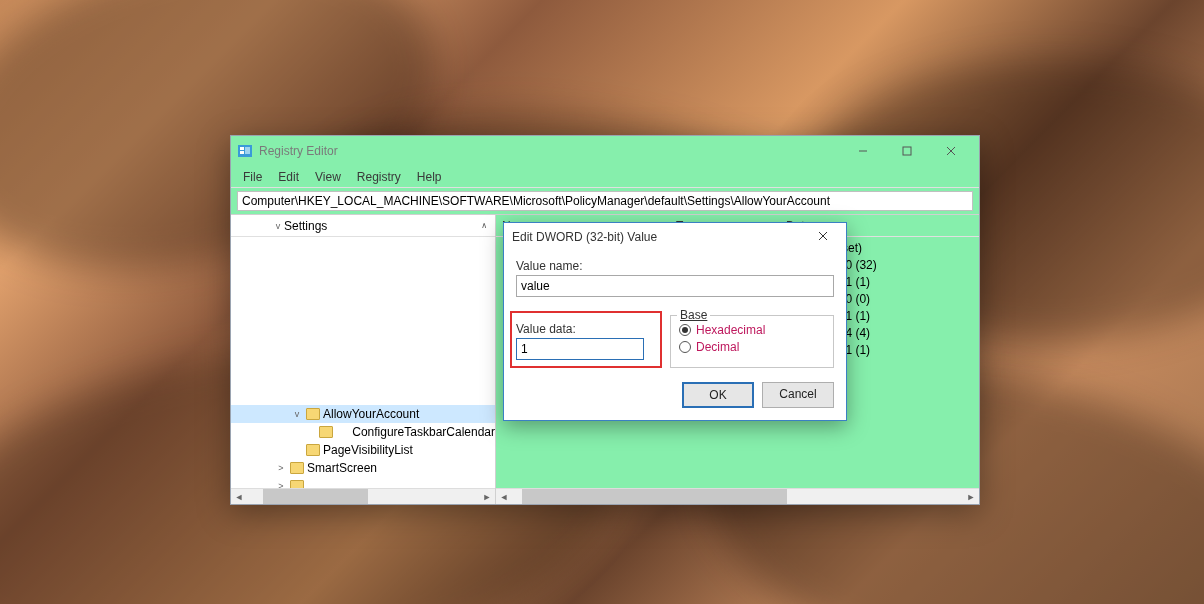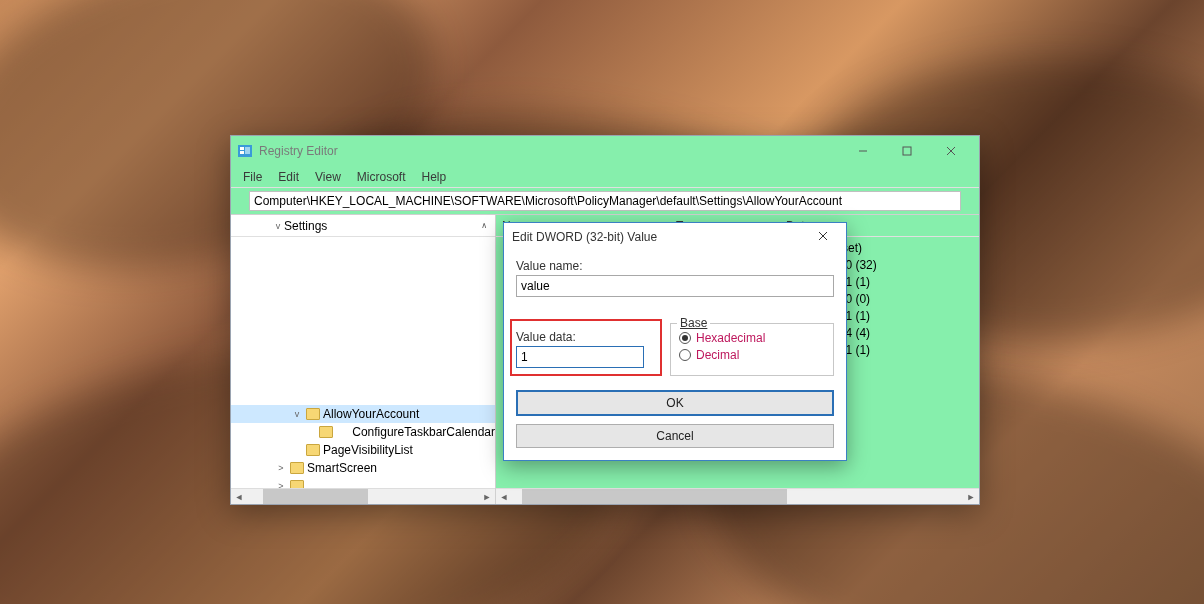--- a/index.html
+++ b/index.html
@@ -43,21 +43,21 @@
   .win-btn svg{width:10px;height:10px;stroke:#555;stroke-width:1;}
 
   .menubar {
     height:22px; display:flex; align-items:center;
     padding:0 4px; font-size:12px; color:#3a3a3a;
     border-bottom:1px solid #e0e0e0;
   }
   .menubar span { padding:2px 8px; }
 
   .addressbar {
-    padding:3px 18px; border-bottom:1px solid #d0d0d0;
+    padding:3px 6px; border-bottom:1px solid #d0d0d0;
   }
   .addressbar input {
     width:100%; border:1px solid #c0c0c0; font-size:12px;
     padding:2px 4px; background:#fff;
   }
 
   .content {
     flex:1; display:flex; min-height:0;
   }
   .tree-pane {
@@ -111,40 +111,40 @@
   .dialog-title{
     height:28px;display:flex;align-items:center;
     padding:0 8px;color:#333;
   }
   .dialog-title span{flex:1;}
   .dialog-close{width:30px;text-align:center;color:#333;}
   .dialog-body{padding:8px 12px 12px;}
   .lbl{display:block;margin-bottom:2px;color:#333;}
   .txt-input{
     width:100%;border:1px solid #a8a8a8;background:#fff;
-    padding:3px 4px;font-size:12px;margin-bottom:26px;
+    padding:3px 4px;font-size:12px;margin-bottom:18px;
   }
   .row2{display:flex;gap:14px;}
   .value-data-group{flex:0 0 140px;}
   .highlight-box{
     border:2px solid #e03030;padding:2px 4px 6px;
     margin:-4px -6px 0 -6px;
   }
   .highlight-box .lbl{margin-top:7px;}
   .value-data-input{
     width:128px;border:1px solid #2a6fb5;background:#fff;
     padding:3px 4px;font-size:12px;color:#000;
   }
   .value-data-input::selection{background:#2a6fb5;color:#fff;}
   .base-group{flex:1;border:1px solid #c7c7c7;padding:4px 8px 6px;position:relative;}
   .base-group .legend{position:absolute;top:-8px;left:6px;background:#fff;padding:0 3px;color:#333;text-decoration:underline;}
   .radio-row{display:flex;align-items:center;gap:5px;margin:3px 0;color:#be185d;}
   .radio-outer{width:12px;height:12px;border:1px solid #555;border-radius:50%;display:flex;align-items:center;justify-content:center;}
   .radio-dot{width:6px;height:6px;border-radius:50%;background:#333;}
-  .dialog-buttons{display:flex;justify-content:flex-end;gap:8px;margin-top:14px;flex-direction:column;}
+  .dialog-buttons{display:flex;justify-content:flex-end;gap:8px;margin-top:14px;}
   .btn{
     min-width:72px;padding:4px 10px;font-size:12px;
     background:#e6e6e6;border:1px solid #aeaeae;color:#222;
     text-align:center;
   }
   .btn.primary{border:2px solid #2a6fb5;}
 </style>
 </head>
 <body>
 
@@ -183,21 +183,21 @@
             <line x1="9" y1="1" x2="1" y2="9"></line>
           </svg>
         </div>
     </div>
   </div>
 
   <div class="menubar">
     <span>File</span>
     <span>Edit</span>
     <span>View</span>
-    <span>Microsoft</span>
+    <span>Registry</span>
     <span>Help</span>
   </div>
 
   <div class="addressbar">
     <input value="Computer\HKEY_LOCAL_MACHINE\SOFTWARE\Microsoft\PolicyManager\default\Settings\AllowYourAccount" style="">
   </div>
 
   <div class="content">
 
     <div class="tree-pane">

